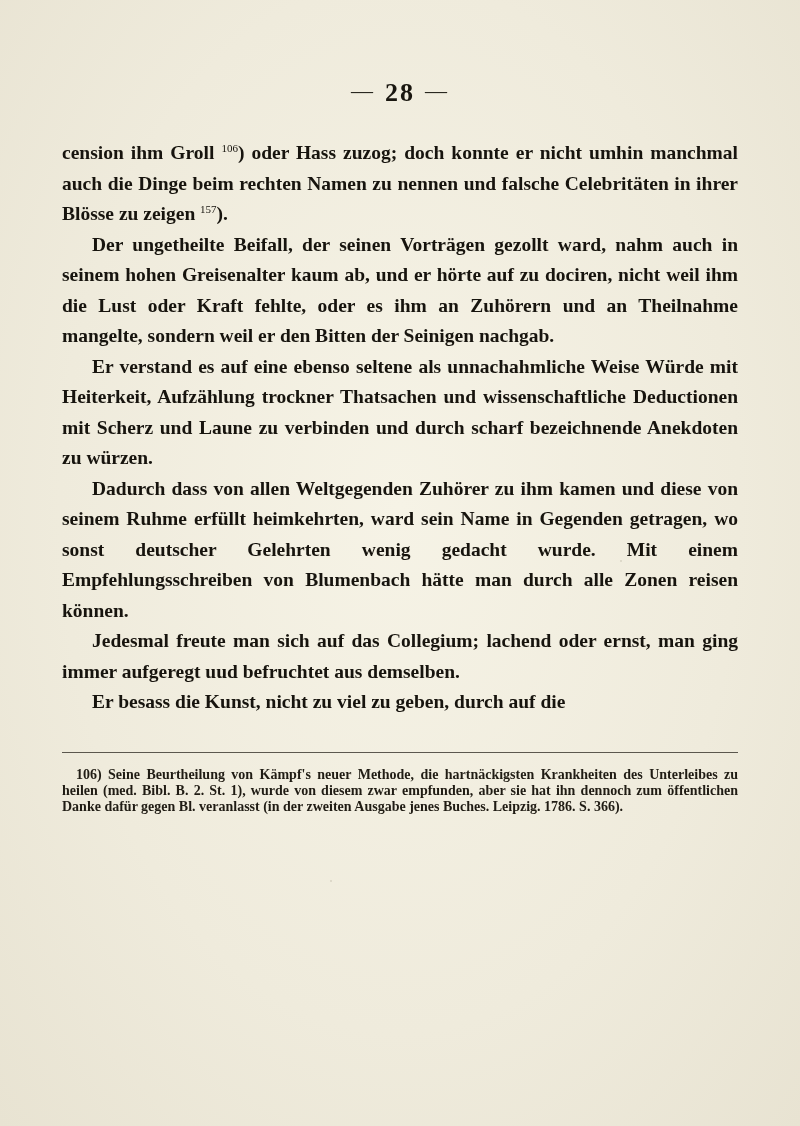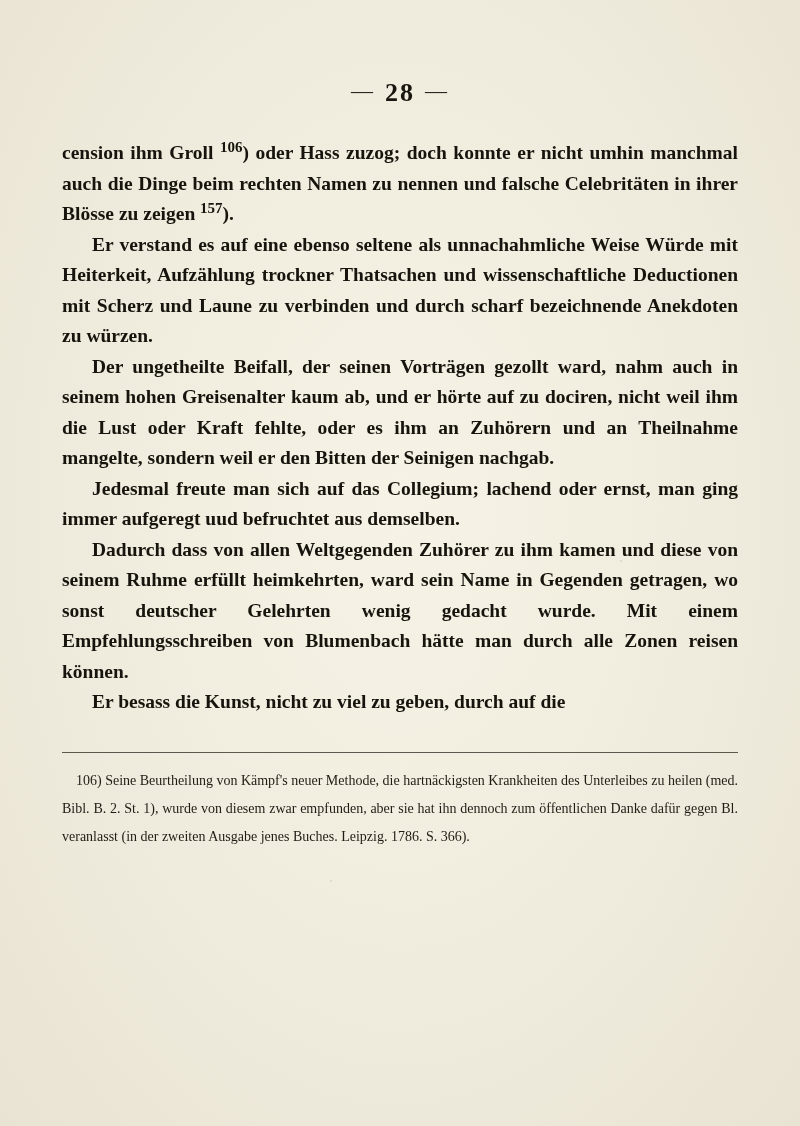--- a/index.html
+++ b/index.html
@@ -46,37 +46,38 @@
   .body-text p {
     margin: 0;
   }
   .para-indent {
     text-indent: 30px;
   }
   .gap-before {
     margin-top: 26px !important;
   }
   sup {
-    font-size: 15px;
+    font-size: 11px;
     vertical-align: super;
     line-height: 0;
-    font-weight: 700;
+    font-weight: 400;
   }
   .footnote-rule {
     width: 100%;
     height: 1px;
     background: #2a261d;
     margin: 34px 0 14px 0;
     opacity: .75;
   }
   .footnotes {
     font-size: 14px;
-    line-height: 28px;
+    line-height: 16px;
     text-align: justify;
     color: #201c14;
+    font-weight: bold;
   }
   .footnotes p {
     margin: 0 0 7px 0;
   }
   .fn-indent {
     text-indent: 14px;
   }
   .speck {
     position: absolute;
     background: #b9b2a0;
@@ -88,24 +89,24 @@
 <body>
 
 <div class="page">
 
   <div class="page-number-line">
     <span class="dash">—</span><span>28</span><span class="dash">—</span>
   </div>
 
   <div class="body-text">
     <p>cension ihm Groll <sup>106</sup>) oder Hass zuzog; doch konnte er nicht umhin manchmal auch die Dinge beim rechten Namen zu nennen und falsche Celebritäten in ihrer Blösse zu zeigen <sup>157</sup>).</p>
+    <p class="para-indent">Der ungetheilte Beifall, der seinen Vorträgen gezollt ward, nahm auch in seinem hohen Greisenalter kaum ab, und er hörte auf zu dociren, nicht weil ihm die Lust oder Kraft fehlte, oder es ihm an Zuhörern und an Theilnahme mangelte, sondern weil er den Bitten der Seinigen nachgab.</p>
     <p class="para-indent">Er verstand es auf eine ebenso seltene als unnachahmliche Weise Würde mit Heiterkeit, Aufzählung trockner Thatsachen und wissenschaftliche Deductionen mit Scherz und Laune zu verbinden und durch scharf bezeichnende Anekdoten zu würzen.</p>
-    <p class="para-indent">Der ungetheilte Beifall, der seinen Vorträgen gezollt ward, nahm auch in seinem hohen Greisenalter kaum ab, und er hörte auf zu dociren, nicht weil ihm die Lust oder Kraft fehlte, oder es ihm an Zuhörern und an Theilnahme mangelte, sondern weil er den Bitten der Seinigen nachgab.</p>
+    <p class="para-indent">Dadurch dass von allen Weltgegenden Zuhörer zu ihm kamen und diese von seinem Ruhme erfüllt heimkehrten, ward sein Name in Gegenden getragen, wo sonst deutscher Gelehrten wenig gedacht wurde. Mit einem Empfehlungsschreiben von Blumenbach hätte man durch alle Zonen reisen können.</p>
     <p class="para-indent">Jedesmal freute man sich auf das Collegium; lachend oder ernst, man ging immer aufgeregt uud befruchtet aus demselben.</p>
-    <p class="para-indent">Dadurch dass von allen Weltgegenden Zuhörer zu ihm kamen und diese von seinem Ruhme erfüllt heimkehrten, ward sein Name in Gegenden getragen, wo sonst deutscher Gelehrten wenig gedacht wurde. Mit einem Empfehlungsschreiben von Blumenbach hätte man durch alle Zonen reisen können.</p>
     <p class="para-indent">Er besass die Kunst, nicht zu viel zu geben, durch auf die</p>
   </div>
 
   <div class="footnote-rule"></div>
 
   <div class="footnotes">
     <p class="fn-indent">106) Seine Beurtheilung von Kämpf's neuer Methode, die hartnäckigsten Krankheiten des Unterleibes zu heilen (med. Bibl. B. 2. St. 1), wurde von diesem zwar empfunden, aber sie hat ihn dennoch zum öffentlichen Danke dafür gegen Bl. veranlasst (in der zweiten Ausgabe jenes Buches. Leipzig. 1786. S. 366).</p>
   </div>
 
   <div class="speck" style="left:150px;top:300px;width:2px;height:2px;"></div>

